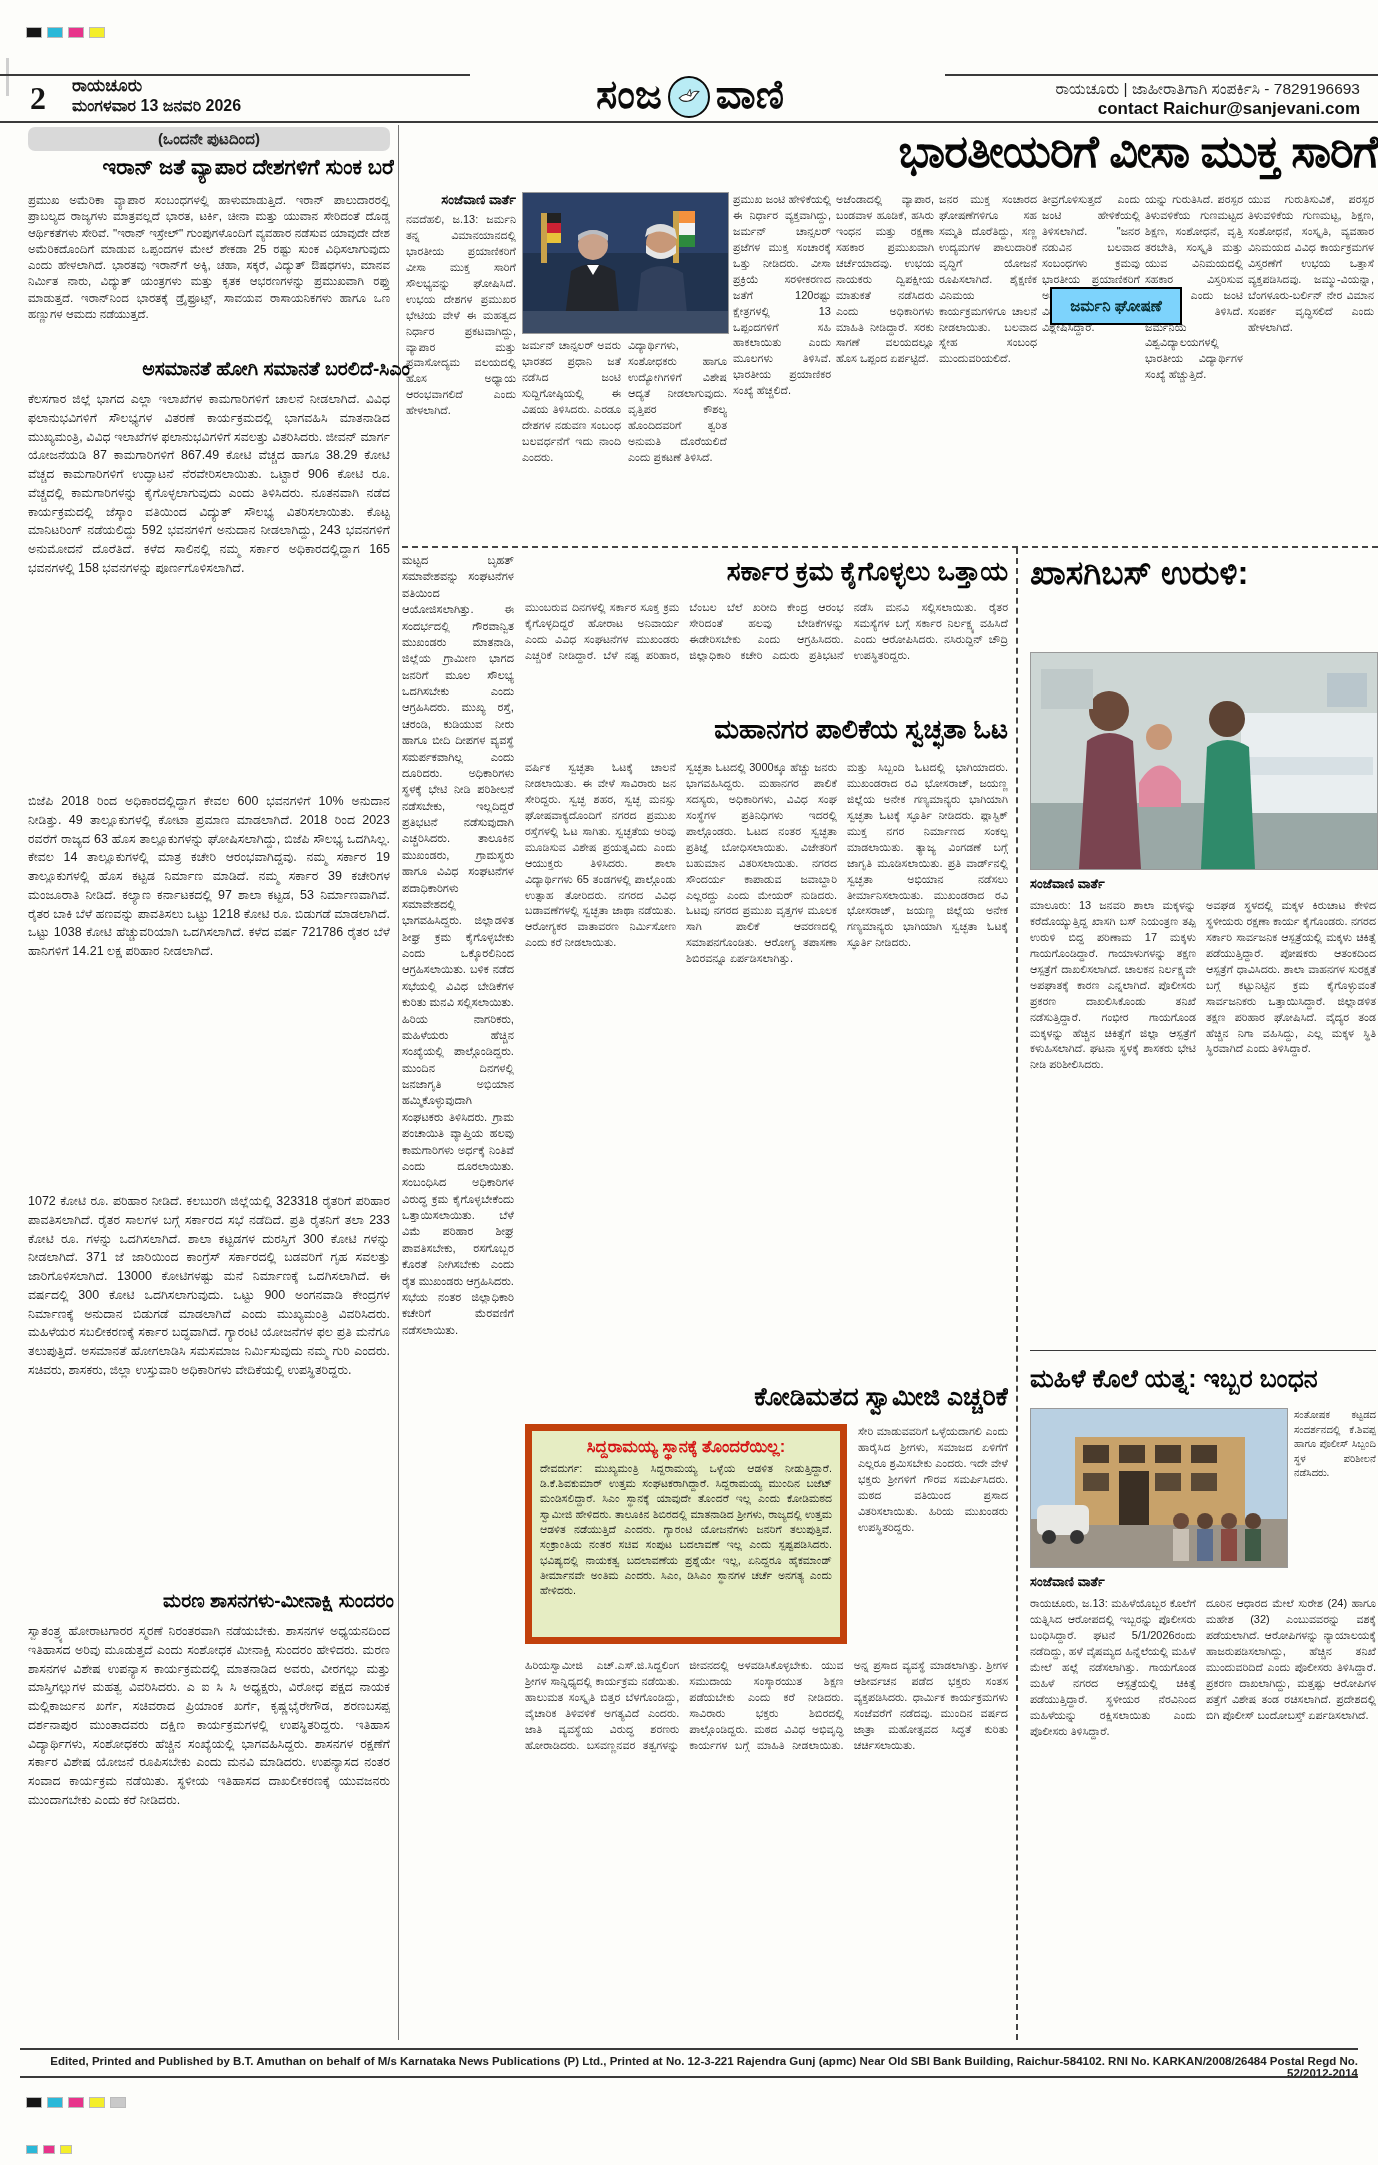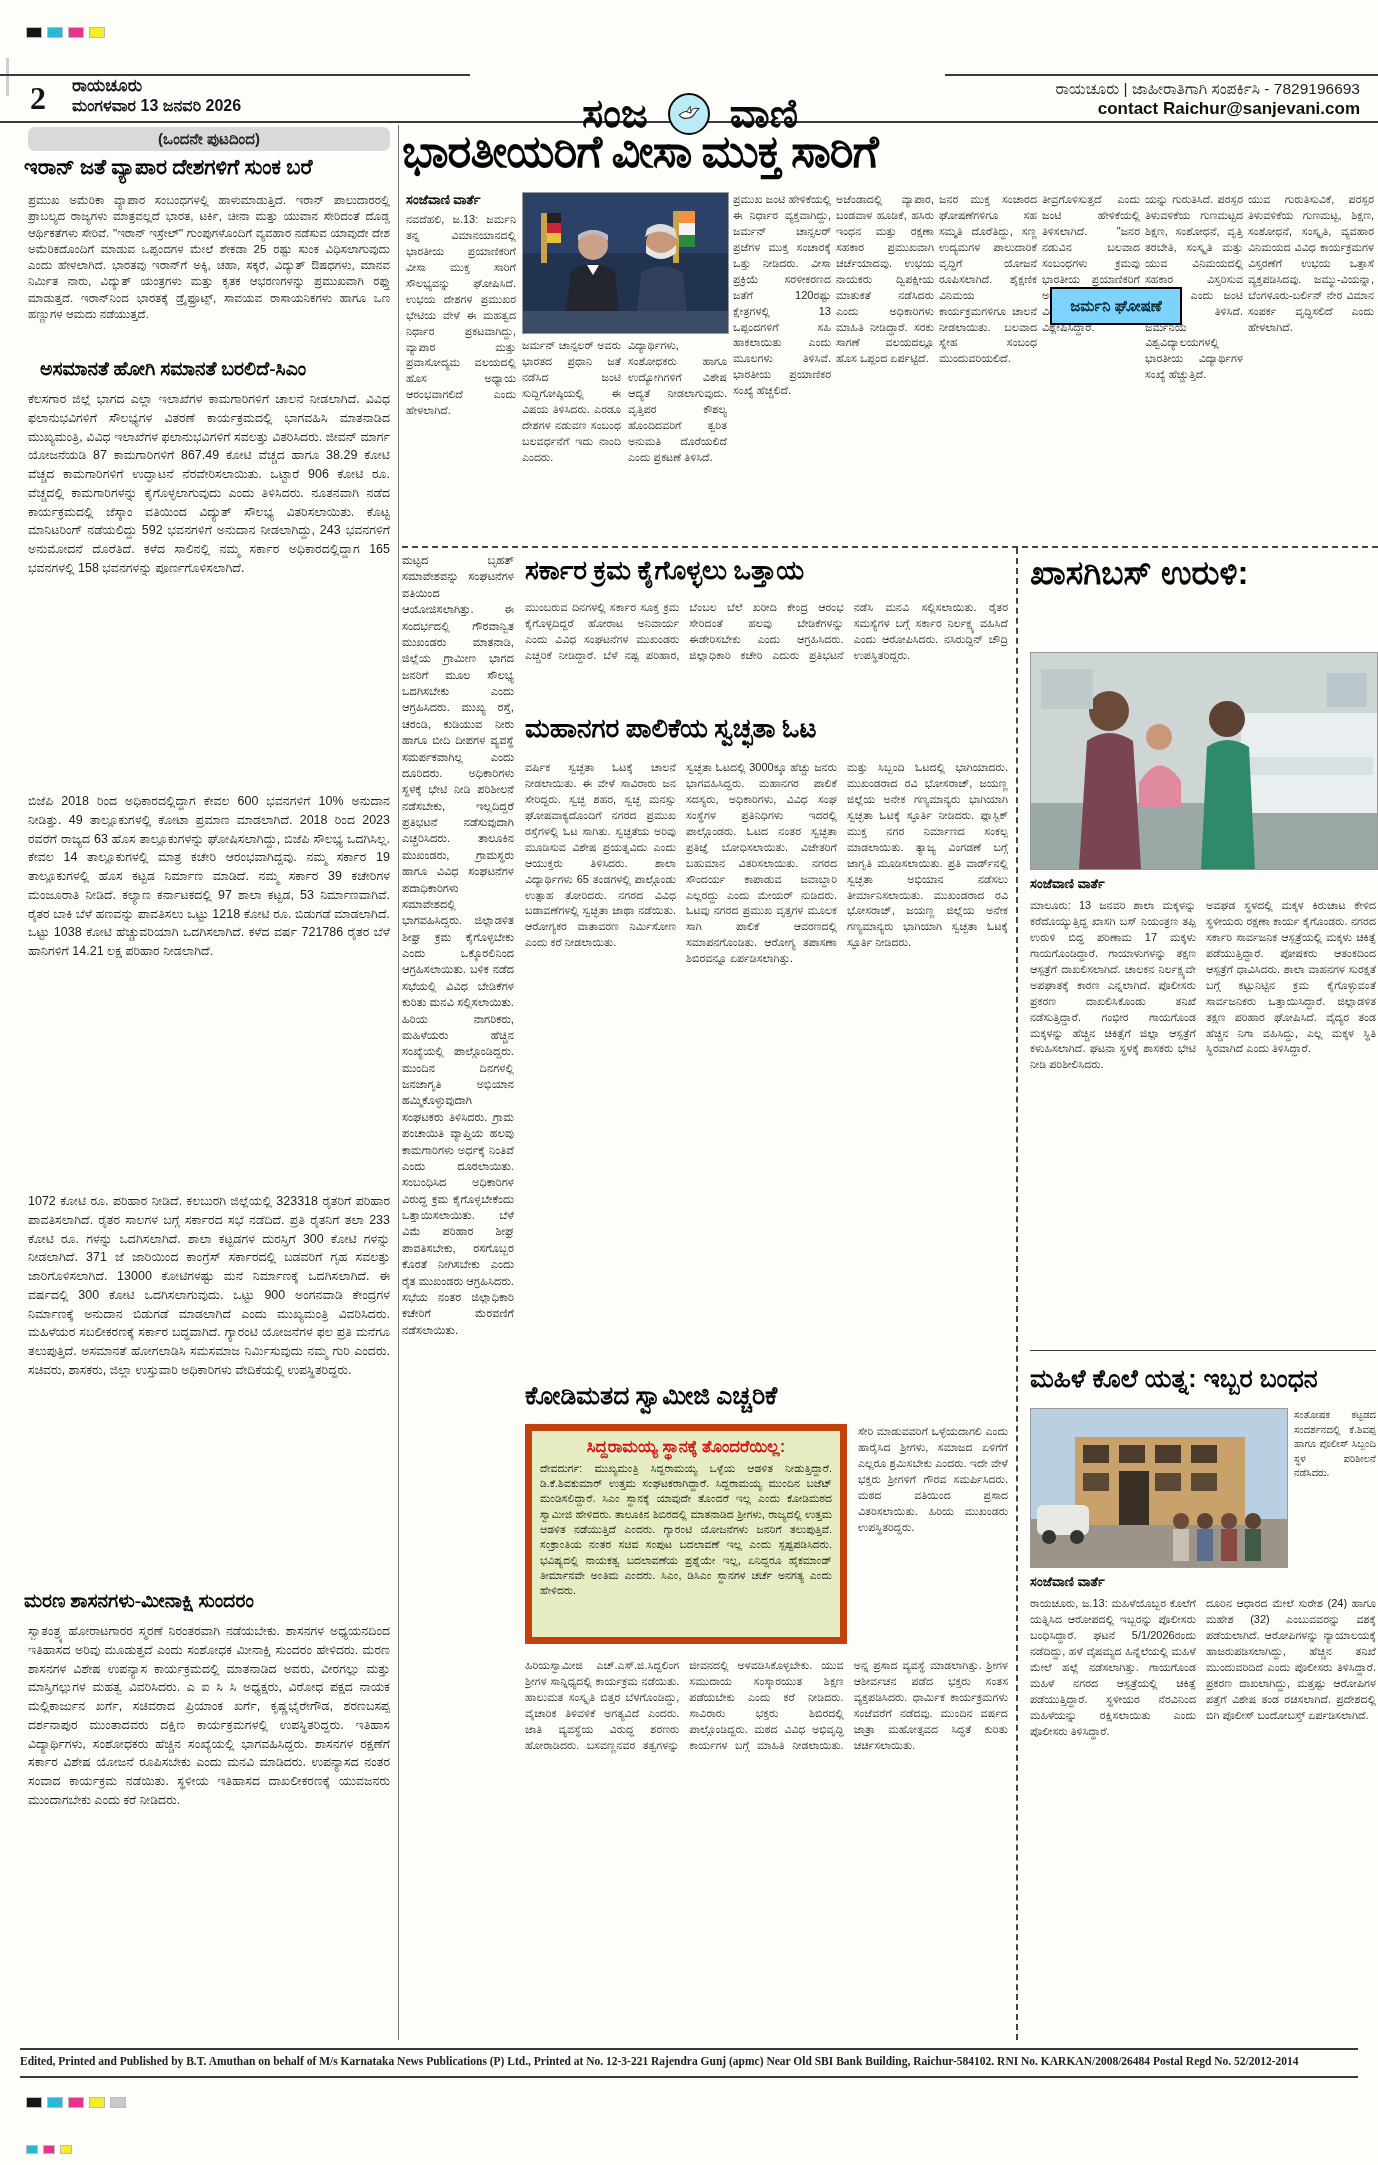--- a/index.html
+++ b/index.html
@@ -5,27 +5,27 @@
   html,body{margin:0;padding:0;background:#e8e8e4;}
   #page{position:relative;width:1378px;height:2165px;background:#fdfdfa;margin:0 auto;
         font-family:"Liberation Sans","DejaVu Sans",sans-serif;color:#151515;overflow:hidden;}
   .abs{position:absolute;}
   .rule{background:#3a3a3a;}
   .dashedh{border-top:2px dashed #444;}
   .dashedv{border-left:2px dashed #444;}
   .bodytxt{font-size:12.5px;line-height:1.5;text-align:justify;color:#1d1d1d;overflow:hidden;word-break:break-word;}
   .smalltxt{font-size:11px;line-height:1.45;text-align:justify;color:#1d1d1d;overflow:hidden;word-break:break-word;}
   .headline{font-weight:bold;color:#070707;}
-  .centered{text-align:left;font-family:Liberation Serif, serif;}
+  .centered{text-align:right;}
   .byline{font-weight:bold;font-size:13px;color:#070707;}
   .regmark{display:inline-block;width:14px;height:9px;margin-right:5px;border:1px solid #bbb;}
   .photo{background:#d8d8d2;overflow:hidden;border:1px solid #999;}
   
-  #masthead{display:flex;align-items:center;justify-content:center;gap:20px;
-            font-family:Liberation Sans, sans-serif;font-weight:900;font-size:40px;color:#0b0b0b;margin-top:17px;}
+  #masthead{display:flex;align-items:center;justify-content:center;gap:6px;
+            font-family:Liberation Mono, monospace;font-weight:900;font-size:40px;color:#0b0b0b;}
   #dove-circle{width:38px;height:38px;border-radius:50%;background:#b9ecf5;border:2px solid #0b0b0b;
                display:flex;align-items:center;justify-content:center;}
   
   #germany-badge{background:#7dd3fc;border:2px solid #000;display:flex;align-items:center;justify-content:center;
                  font-weight:bold;font-size:15px;color:#052a2d;z-index:5;}
   #green-box{background:#e6edc3;border:7px solid #c2410c;box-sizing:border-box;padding:6px 8px;z-index:4;}
   #green-box .box-title{color:#d41414;font-weight:bold;font-size:16.5px;text-align:center;line-height:1.2;margin-bottom:4px;}
   #green-box .box-body{font-size:10.8px;line-height:1.42;text-align:justify;color:#151515;overflow:hidden;height:168px;}
   #tagbar{background:#d9d9d9;display:flex;align-items:center;justify-content:center;
           font-size:15px;font-weight:bold;color:#222;border-radius:7px;}

